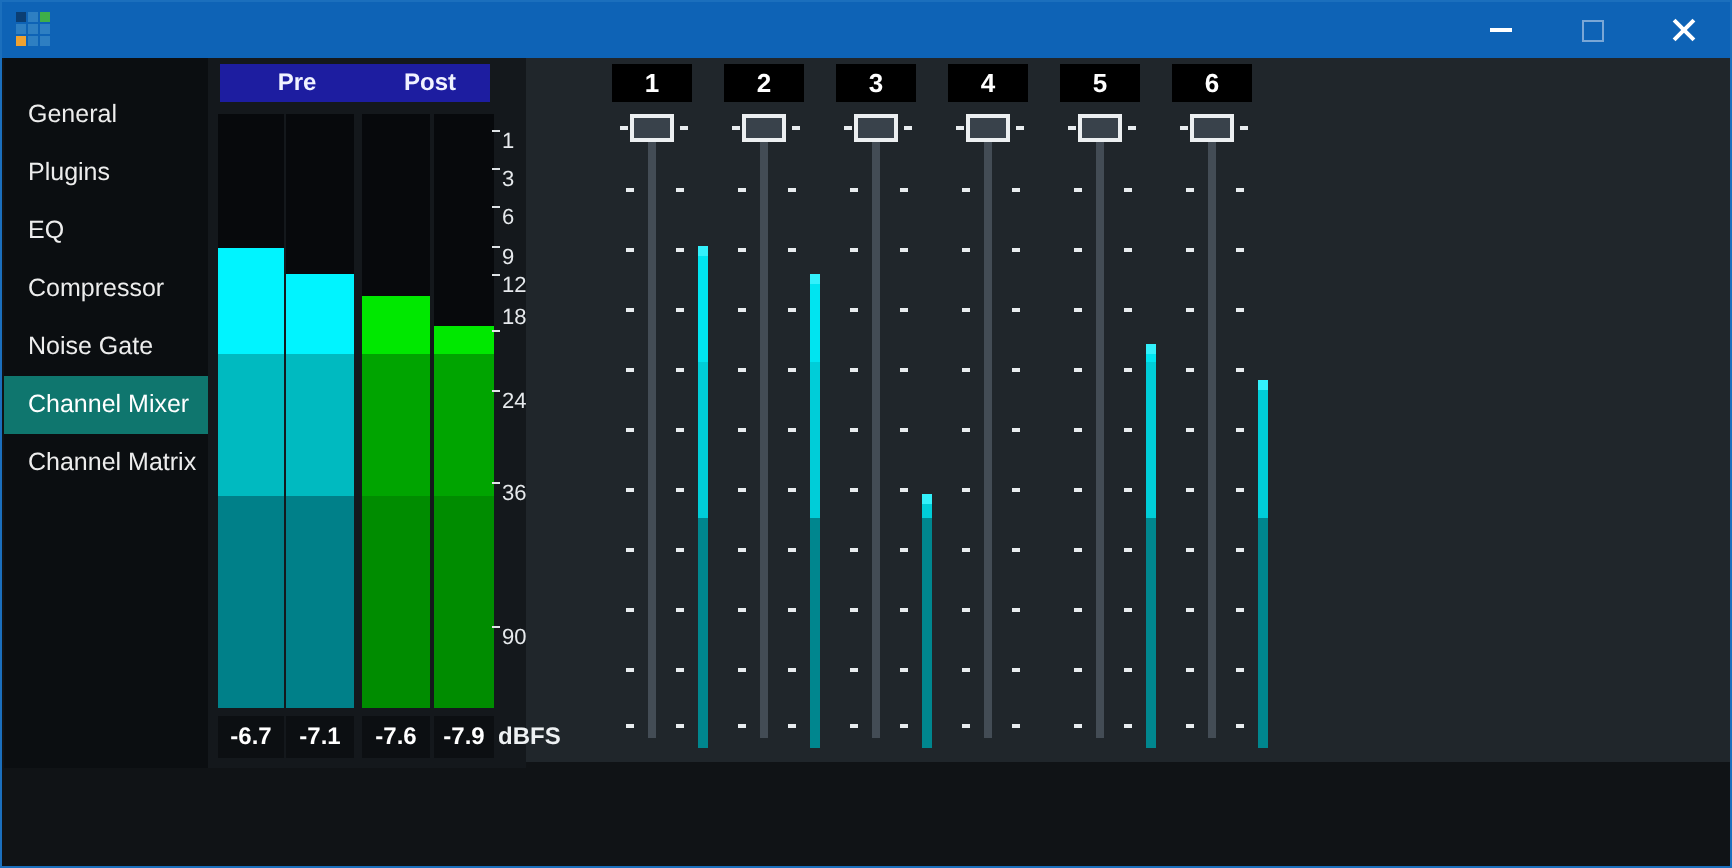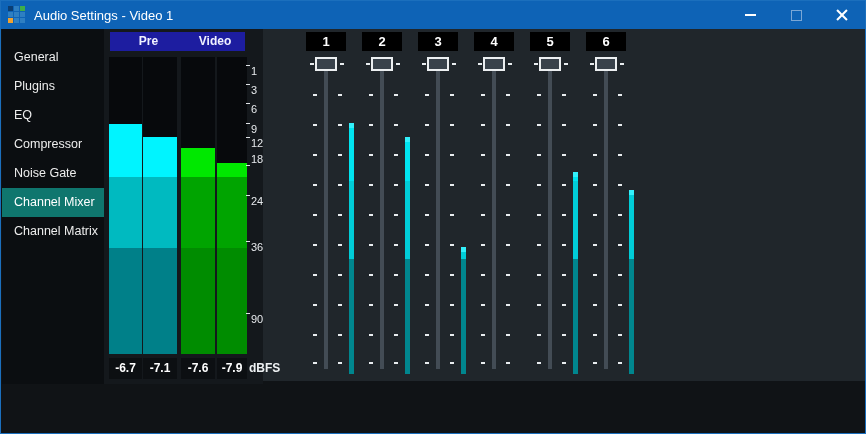--- a/index.html
+++ b/index.html
@@ -50,21 +50,20 @@
       <span class="ai1"></span>
         <span class="ai2"></span>
         <span class="ai3"></span>
         <span class="ai2"></span>
         <span class="ai2"></span>
         <span class="ai2"></span>
         <span class="ai4"></span>
         <span class="ai2"></span>
         <span class="ai2"></span>
     </div>
-    <div class="wtitle">Audio Settings - Video 1</div>
     <div class="tb-btns">
       <div class="tb-btn">
           <div class="glyph-min"></div>
         </div>
       <div class="tb-btn">
           <div class="glyph-max"></div>
         </div>
       <div class="tb-btn">
           <div class="glyph-close"></div>
         </div>
@@ -79,21 +78,21 @@
         <div class="side-item">Plugins</div>
         <div class="side-item">EQ</div>
         <div class="side-item">Compressor</div>
         <div class="side-item">Noise Gate</div>
         <div class="side-item selected" style="background: #0f766e;">Channel Mixer</div>
         <div class="side-item">Channel Matrix</div>
       </div>
   </div>
 
   <div class="grp-hdr" style="left:109px;width:77px;">Pre</div>
-  <div class="grp-hdr" style="left:184px;width:60px;">Video</div>
+  <div class="grp-hdr" style="left:184px;width:60px;">Post</div>
   <div class="dbfs" style="left: 248px;">dBFS</div>
 
   <div id="gen">
       <div class="well abs" style="left: 108px; top: 56px; width: 33px; height: 297px;">
         <div class="zone" style="top: 0px; height: 120px; background: rgb(0, 244, 255);"></div>
         <div class="zone" style="top: 120px; height: 71px; background: rgb(0, 186, 192);"></div>
         <div class="zone" style="top: 191px; height: 106px; background: rgb(0, 128, 137);"></div>
         <div class="zone" style="top: 0px; height: 67px; background: rgb(7, 9, 12);"></div>
       </div>
       <div class="readout" style="left: 108px; width: 33px;">-6.7</div>

